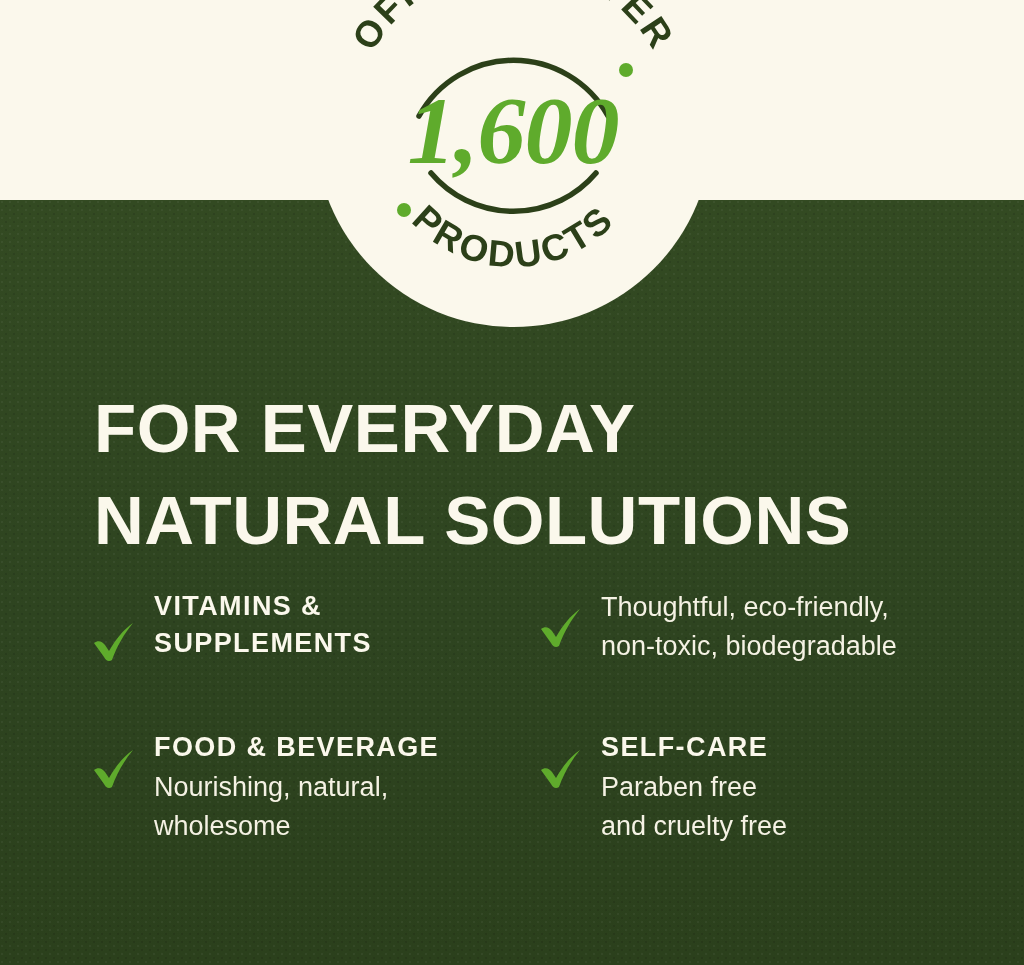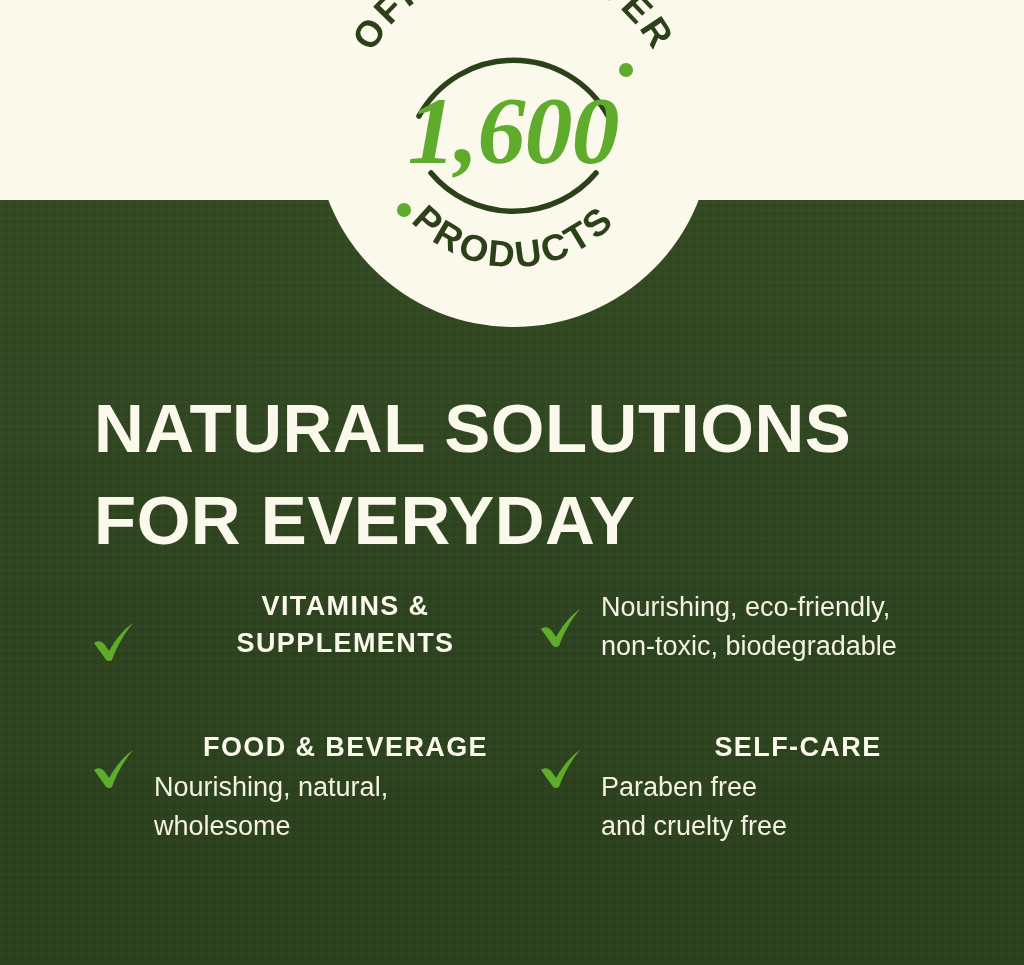--- a/index.html
+++ b/index.html
@@ -124,21 +124,20 @@
   .feature-text { flex: 1 1 auto; }
   .feature-title {
     color: #FBF8EC;
     font-family: "Liberation Sans", sans-serif;
     font-weight: 700;
     font-size: 27px;
     letter-spacing: 1.4px;
     line-height: 1.37;
     margin: 0 0 2px 0;
     white-space: pre-line;
-    text-align: center;
   }
   .feature-desc {
     color: #F5F2E4;
     font-family: "Liberation Sans", sans-serif;
     font-weight: 400;
     font-size: 27px;
     line-height: 1.46;
     margin: 0;
     white-space: pre-line;
   }
@@ -171,42 +170,42 @@
       <path class="badge-arc" d="M 116 243 A 108 108 0 0 0 281 243"></path>
 
       <circle class="badge-dot" cx="89" cy="280" r="7"></circle>
       <circle class="badge-dot" cx="311" cy="140" r="7"></circle>
 
       <text class="badge-number" x="198" y="233" text-anchor="middle">1,600</text>
     </svg>
   </div>
 
   <div class="headline">
+    <span class="hl-line">FOR EVERYDAY</span>
     <span class="hl-line">NATURAL SOLUTIONS</span>
-    <span class="hl-line">FOR EVERYDAY</span>
   </div>
 
   <div class="features">
 
     <div class="feature">
       <svg class="check" viewBox="0 0 48 48">
         <path d="M4 25 C8 22 12 23 15 27 L19 33 C26 21 33 12 43 5 C34 16 27 28 22 42 C19 44 16 43 14 39 Z" fill="#5FAB2C"></path>
       </svg>
       <div class="feature-text">
         <p class="feature-title">VITAMINS &amp;
 SUPPLEMENTS</p>
       </div>
     </div>
 
     <div class="feature compact">
       <svg class="check" viewBox="0 0 48 48">
         <path d="M4 25 C8 22 12 23 15 27 L19 33 C26 21 33 12 43 5 C34 16 27 28 22 42 C19 44 16 43 14 39 Z" fill="#5FAB2C"></path>
       </svg>
       <div class="feature-text">
-        <p class="feature-desc">Nourishing, eco-friendly,
+        <p class="feature-desc">Thoughtful, eco-friendly,
 non-toxic, biodegradable</p>
       </div>
     </div>
 
     <div class="feature compact">
       <svg class="check" viewBox="0 0 48 48">
         <path d="M4 25 C8 22 12 23 15 27 L19 33 C26 21 33 12 43 5 C34 16 27 28 22 42 C19 44 16 43 14 39 Z" fill="#5FAB2C"></path>
       </svg>
       <div class="feature-text">
         <p class="feature-title">FOOD &amp; BEVERAGE</p>

